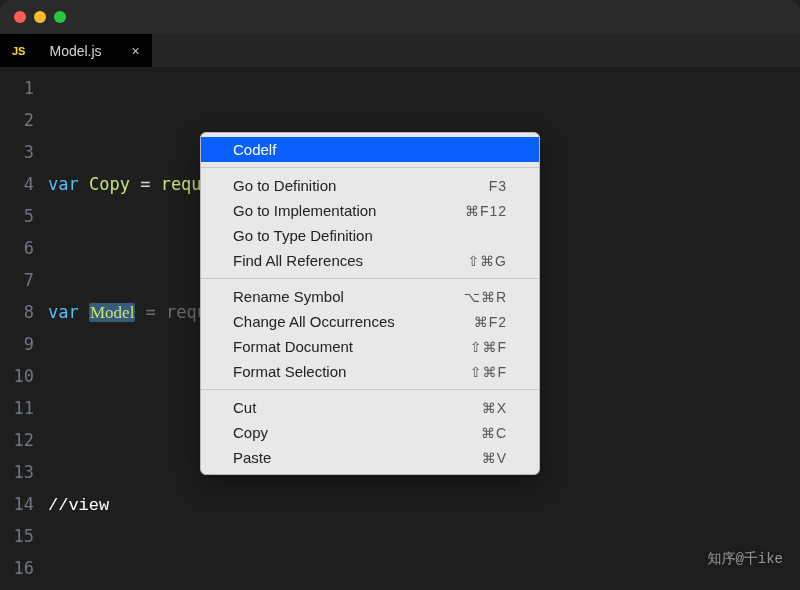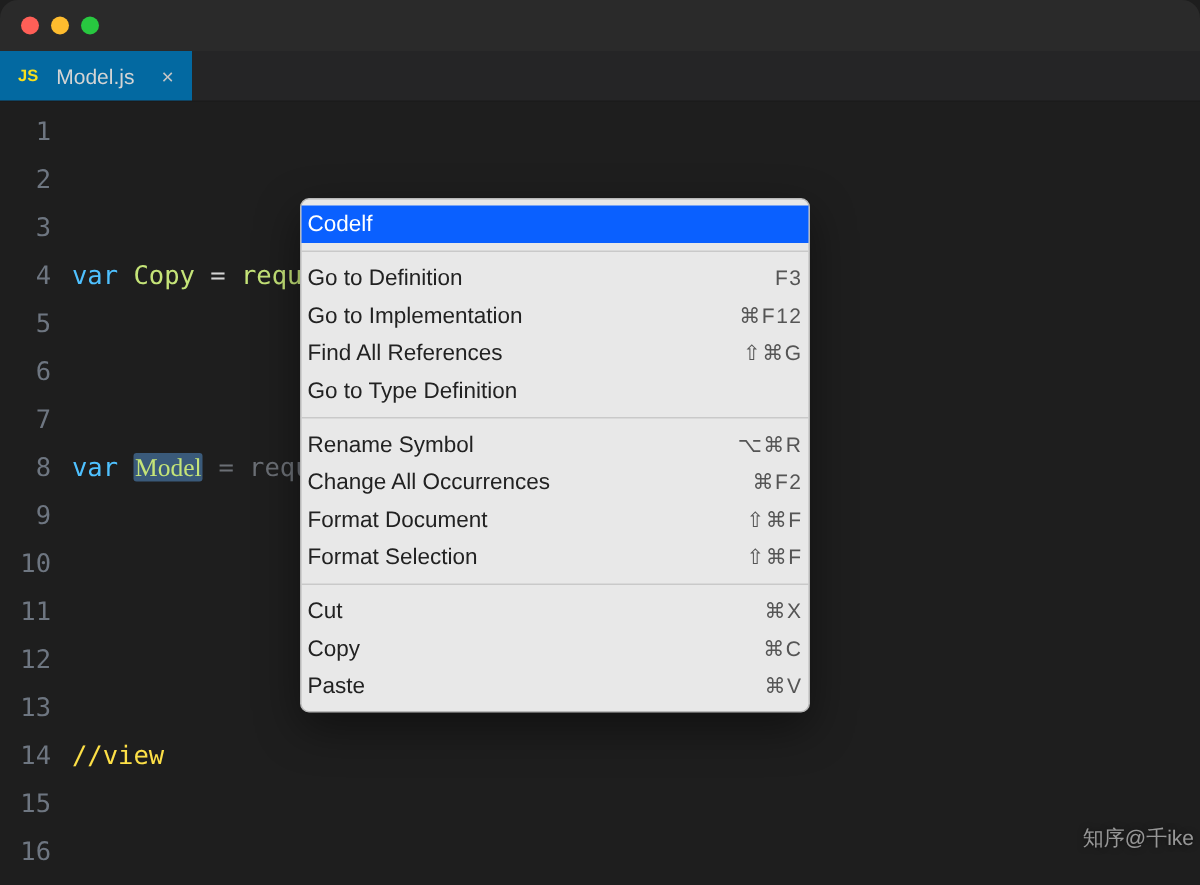--- a/index.html
+++ b/index.html
@@ -25,23 +25,23 @@
 
   .tabbar {
     height: 34px;
     background: #252526;
     display: flex; align-items: stretch;
     border-bottom: 1px solid #1b1b1b;
   }
   .tab {
     display: flex; align-items: center;
     padding: 0 12px;
-    background: #0369a1;
+    background: #000000;
     color: #d4d4d4;
-    gap: 12px;
+    gap: 24px;
     font-size: 14px;
     font-family: -apple-system, "Segoe UI", sans-serif;
   }
   .tab .js-badge {
     color: #f7df1e; font-weight: 700; font-size: 11px;
     font-family: -apple-system, sans-serif;
   }
   .tab .close { color: #c5c5c5; font-size: 14px; margin-left: 6px; cursor: pointer; }
 
   .editor {
@@ -61,21 +61,21 @@
   .code {
     flex: 1;
     padding-top: 4px;
     white-space: pre;
     color: #d4d4d4;
     position: relative;
   }
   .code-row { height: 32px; }
   .kw   { color: #4fc1ff; }   
   .fn   { color: #c5e478; }   
-  .cm   { color: #fde047; font-style: normal; }
+  .cm   { color: #ffffff; font-style: normal; font-family: Liberation Mono, monospace; }
   .str  { color: #ecc48d; }
   .par  { color: #e2b93d; }   
   .sel  { background: #3a5a7a; border-radius: 2px; padding: 0 1px; font-family: Liberation Serif, serif; }
   .dim  { color: #6b6f75; }   
 
   
   .ctxmenu {
     position: absolute;
     left: 200px; top: 132px;
     width: 340px;
@@ -83,39 +83,39 @@
     border: 1px solid #b8b8b8;
     border-radius: 6px;
     box-shadow: 0 10px 30px rgba(0,0,0,0.45);
     font-family: -apple-system, "Segoe UI", sans-serif;
     font-size: 15px;
     color: #222;
     padding: 4px 0;
     z-index: 10;
   }
   .ctxitem {
-    display: flex; justify-content: space-between; align-items: flex-start;
-    padding: 4px 4px;
+    display: flex; justify-content: space-between; align-items: center;
+    padding: 4px 32px;
     cursor: default;
   }
   .ctxitem.selected {
     background: #0a60ff;
     color: #fff;
   }
   .ctxitem .sc { color: #555; font-size: 14px; letter-spacing: 1px; margin-left: 28px; }
   .ctxitem.selected .sc { color: #e6efff; }
   .ctxsep {
     height: 1px; background: #c9c9c9; margin: 5px 0;
   }
 
   .watermark {
     position: absolute;
-    right: 4px; bottom: 22px;
+    right: 17px; bottom: 22px;
     color: rgba(255,255,255,0.55);
-    font-family: Liberation Sans, sans-serif;
+    font-family: Liberation Mono, monospace;
     font-size: 14px;
     text-shadow: 0 0 4px rgba(0,0,0,.6);
   }
 </style>
 </head>
 <body>
 
 <div class="titlebar">
   <div class="traffic tl-close"></div>
   <div class="traffic tl-min"></div>
@@ -179,27 +179,27 @@
     <div class="ctxsep"></div>
     <div class="ctxitem">
       <span>Go to Definition</span>
       <span class="sc">F3</span>
     </div>
     <div class="ctxitem">
       <span>Go to Implementation</span>
       <span class="sc">⌘F12</span>
     </div>
     <div class="ctxitem">
+      <span>Go to Type Definition</span>
+      <span class="sc"></span>
+    </div>
+    <div class="ctxitem">
       <span>Find All References</span>
       <span class="sc">⇧⌘G</span>
     </div>
-    <div class="ctxitem">
-      <span>Go to Type Definition</span>
-      <span class="sc"></span>
-    </div>
     <div class="ctxsep"></div>
     <div class="ctxitem">
       <span>Rename Symbol</span>
       <span class="sc">⌥⌘R</span>
     </div>
     <div class="ctxitem">
       <span>Change All Occurrences</span>
       <span class="sc">⌘F2</span>
     </div>
     <div class="ctxitem">

